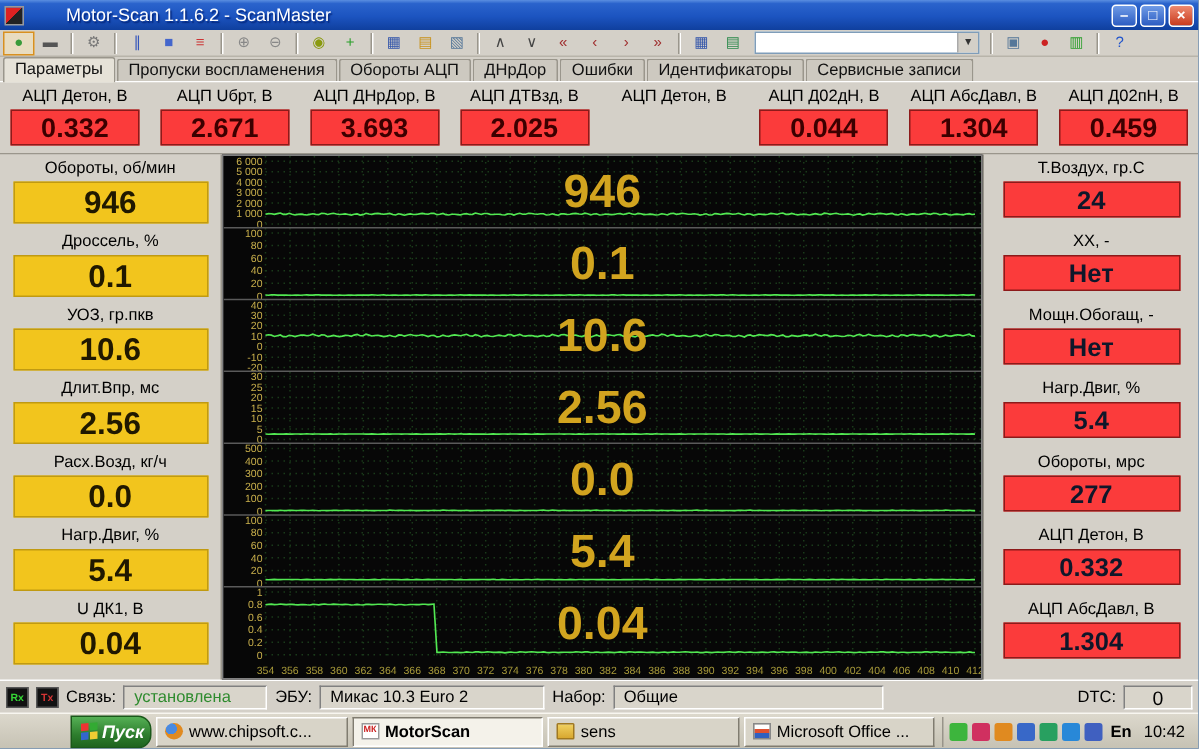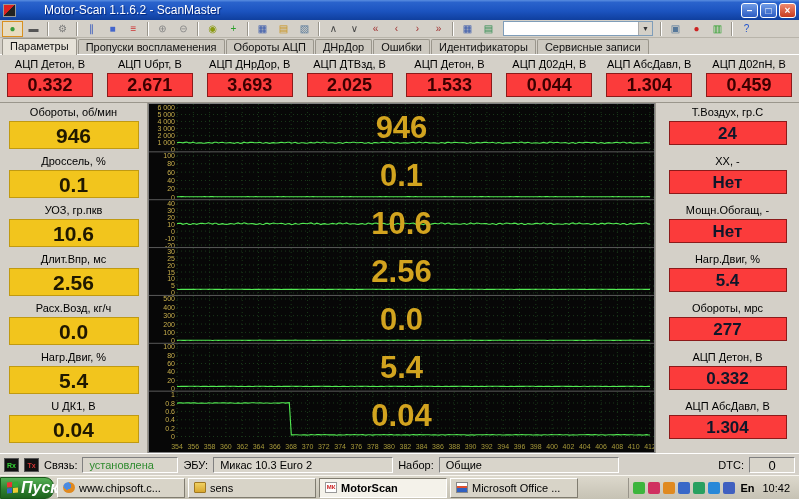--- a/index.html
+++ b/index.html
@@ -70,23 +70,23 @@
   .sfield{height:16px;line-height:15px;padding:0 6px;background:#d9d5cb;
     border:1px solid;border-color:#808080 #fff #fff #808080;white-space:nowrap;}
   .sfield.green{color:#2e8b2e;}
   .slabel{color:#000;white-space:nowrap;}
   .spacer{flex:1;}
   .dtcfield{width:46px;text-align:center;font-size:13px;}
   
   .taskbar{height:24px;display:flex;align-items:center;gap:3px;padding:0 2px 0 0;
     background:linear-gradient(180deg,#dcd8cc,#c6c2b4);border-top:1px solid #f8f6f0;}
   .startbtn{height:22px;width:54px;display:flex;align-items:center;gap:3px;padding:0 6px;
-    border-radius:0 9px 9px 0;color:#fff;font-size:16px;font-weight:bold;font-style:italic;
+    border-radius:0 9px 9px 0;color:#fff;font-size:12px;font-weight:bold;font-style:italic;
     background:linear-gradient(180deg,#55b055,#2d7d2d 60%,#1e641e);
-    border:1px solid #1a581a;}
+    border:1px solid #1a581a;margin-left:47px;}
   .flag{display:inline-grid;grid-template-columns:5px 5px;grid-template-rows:5px 5px;gap:1px;transform:skewY(-6deg);}
   .flag span:nth-child(1){background:#e33;}.flag span:nth-child(2){background:#3a3;}
   .flag span:nth-child(3){background:#36c;}.flag span:nth-child(4){background:#ec3;}
   .task{flex:1;max-width:128px;height:20px;display:flex;align-items:center;gap:4px;
     padding:0 5px;font-size:11px;background:#d8d4c8;border:1px solid;
     border-color:#fff #807c70 #807c70 #fff;white-space:nowrap;overflow:hidden;}
   .task.active{background:#f4f2ea;border-color:#807c70 #fff #fff #807c70;font-weight:bold;}
   .ticon{width:12px;height:11px;flex:0 0 auto;}
   .ticon.browser{border-radius:50%;background:radial-gradient(circle at 35% 35%,#4a8ae0 0 35%,#e08a20 36% 100%);}
   .ticon.motorscan{background:#fff;border:1px solid #999;color:#c22;font-size:6px;
@@ -227,21 +227,20 @@
       <div class="adccell">
         <div class="lbl">АЦП ДНрДор, В</div>
         <div class="val">3.693</div>
       </div>
       <div class="adccell">
         <div class="lbl">АЦП ДТВзд, В</div>
         <div class="val">2.025</div>
       </div>
       <div class="adccell">
         <div class="lbl">АЦП Детон, В</div>
-        <div class="val">1.533</div>
       </div>
       <div class="adccell">
         <div class="lbl">АЦП Д02дН, В</div>
         <div class="val">0.044</div>
       </div>
       <div class="adccell">
         <div class="lbl">АЦП АбсДавл, В</div>
         <div class="val">1.304</div>
       </div>
       <div class="adccell">
@@ -489,21 +488,21 @@
         </div>
       </div>
   </div>
 
   <div class="statusbar">
     <span class="led rx">Rx</span>
     <span class="led tx">Tx</span>
     <span class="slabel">Связь:</span>
     <span class="sfield green" style="width:96px;">установлена</span>
     <span class="slabel">ЭБУ:</span>
-    <span class="sfield" style="width:180px;">Микас 10.3 Euro 2</span>
+    <span class="sfield" style="width:150px;">Микас 10.3 Euro 2</span>
     <span class="slabel">Набор:</span>
     <span class="sfield" style="width:180px;">Общие</span>
     <span class="spacer"></span>
     <span class="slabel">DTC:</span>
     <span class="sfield dtcfield">0</span>
   </div>
 
   <div class="taskbar">
     <div class="startbtn">
       <span class="flag">
@@ -512,27 +511,27 @@
           <span></span>
           <span></span>
         </span>
       <span>Пуск</span>
     </div>
     <div style="display:flex;flex:1;gap:3px;" id="tasks">
         <div class="task">
           <span class="ticon browser"></span>
           <span>www.chipsoft.c...</span>
         </div>
+        <div class="task active">
+          <span class="ticon motorscan">МК</span>
+          <span>MotorScan</span>
+        </div>
         <div class="task">
           <span class="ticon folder"></span>
           <span>sens</span>
-        </div>
-        <div class="task active">
-          <span class="ticon motorscan">МК</span>
-          <span>MotorScan</span>
         </div>
         <div class="task">
           <span class="ticon office"></span>
           <span>Microsoft Office ...</span>
         </div>
       </div>
     <div class="tray" id="tray">
         <span class="trayicon" style="background: rgb(61, 181, 61);"></span>
         <span class="trayicon" style="background: rgb(208, 48, 96);"></span>
         <span class="trayicon" style="background: rgb(224, 138, 32);"></span>

